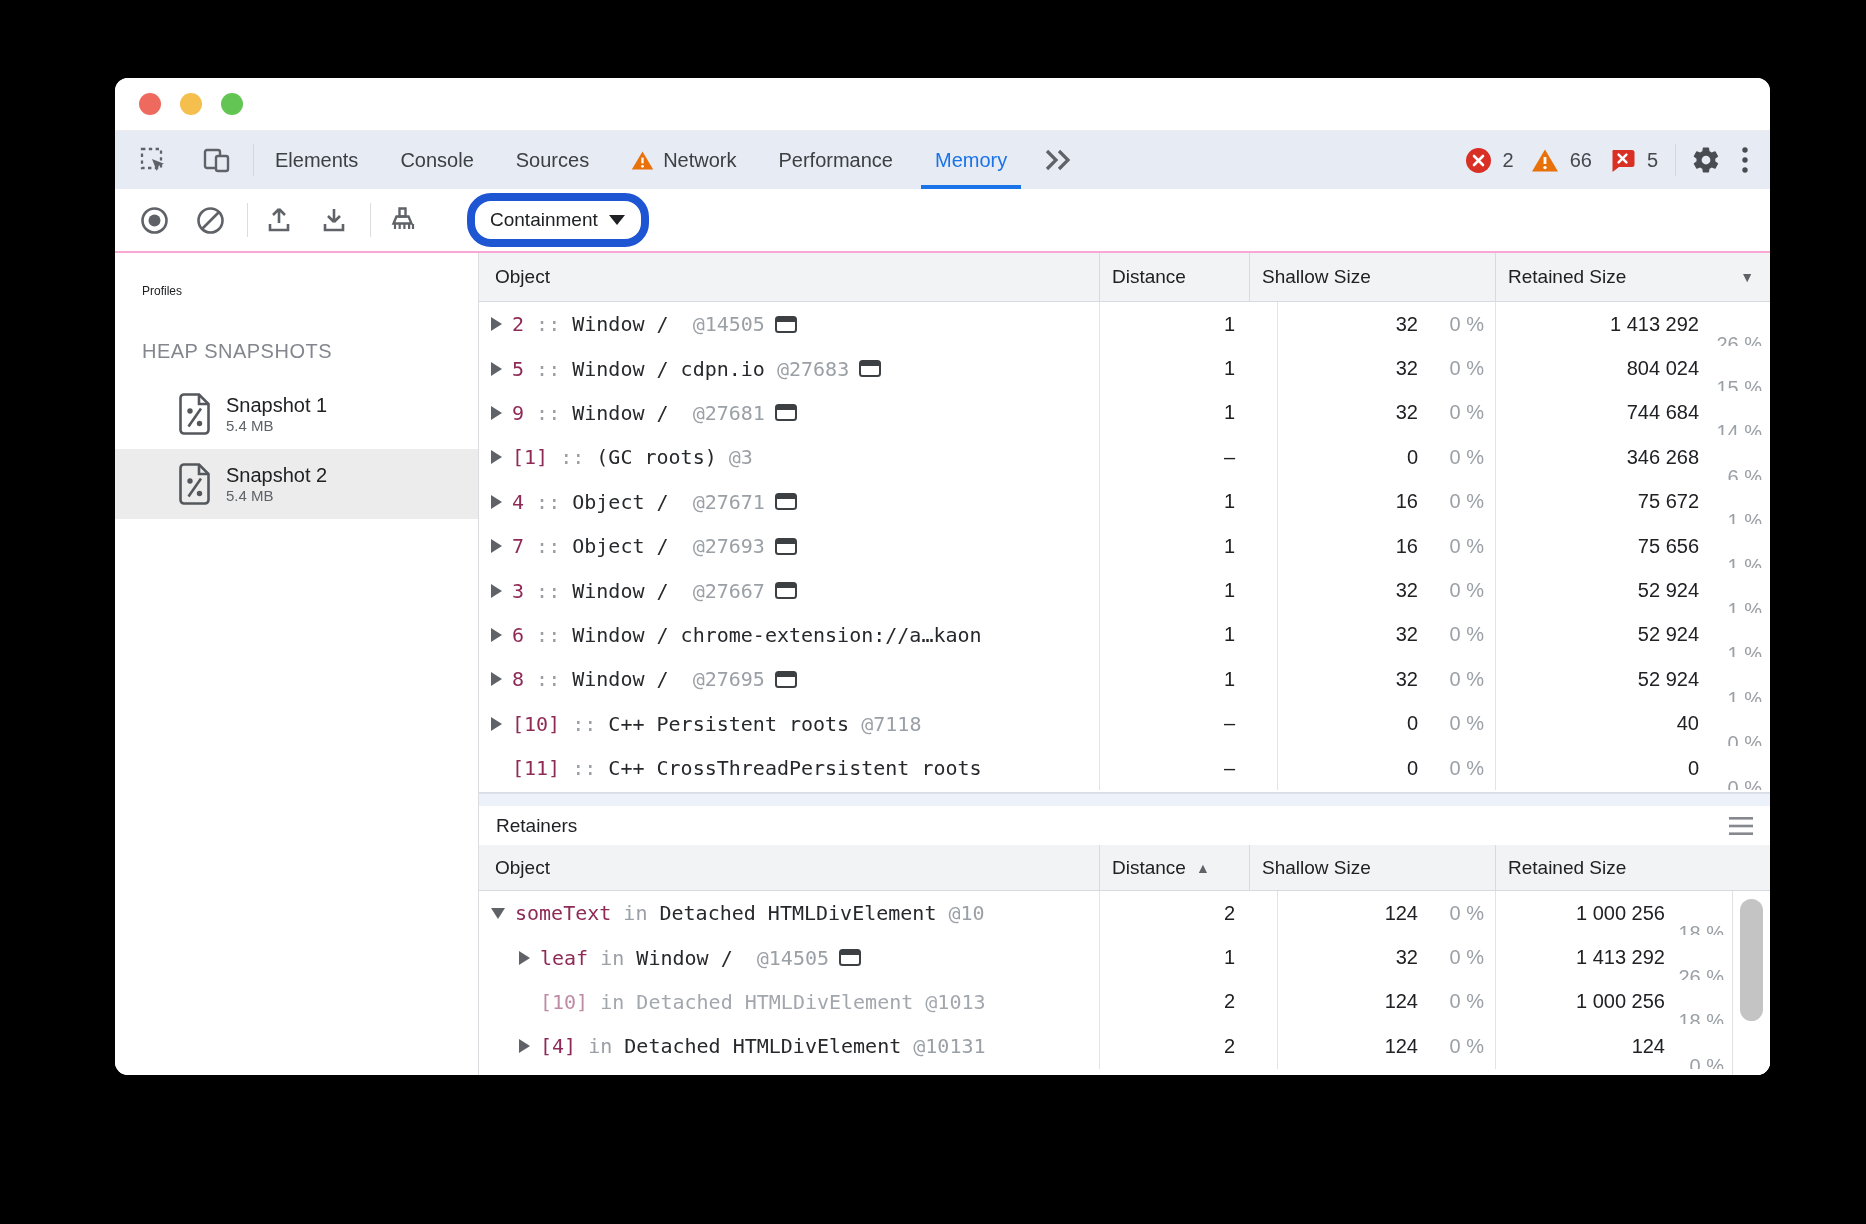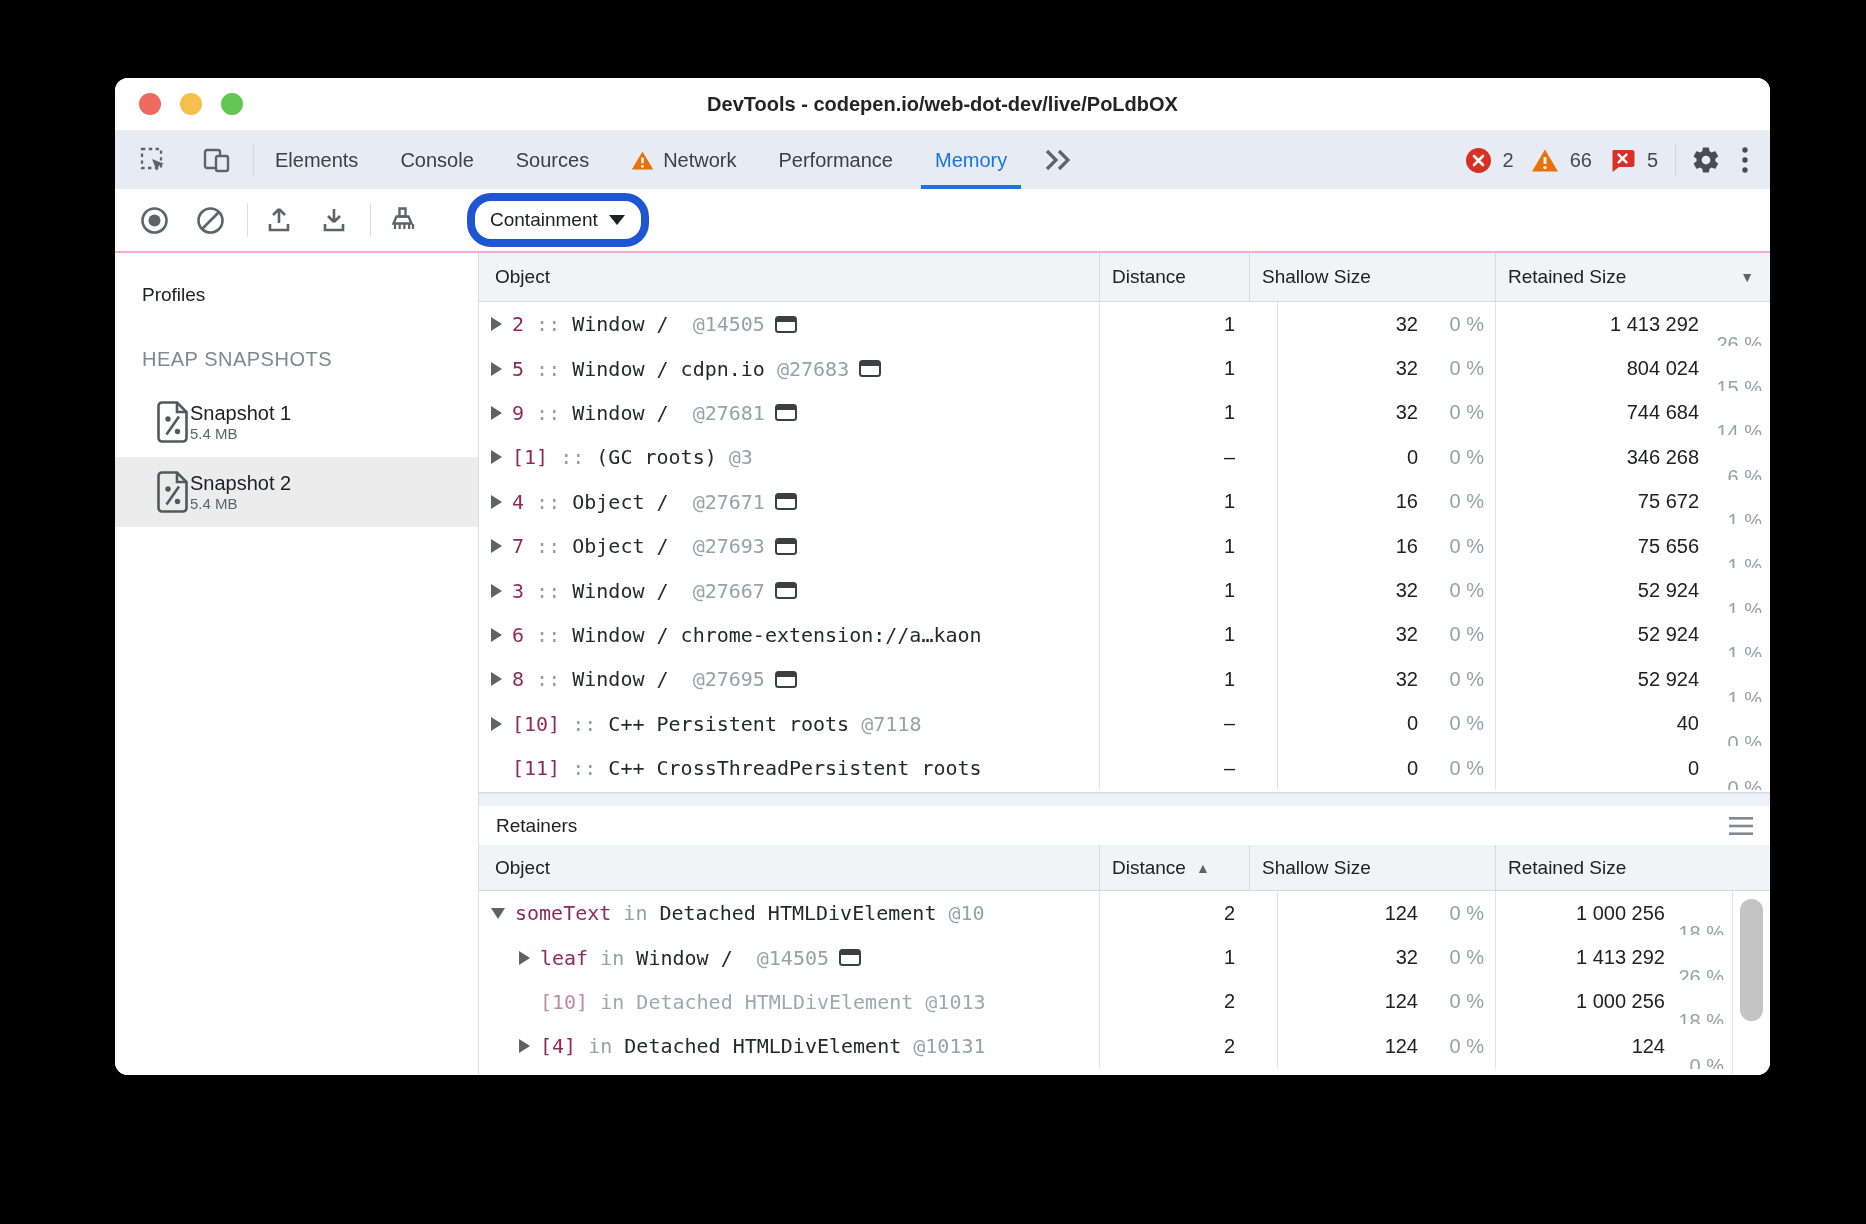--- a/index.html
+++ b/index.html
@@ -36,23 +36,23 @@
   .tsep{width:1px;height:34px;background:#dadce0;margin:0 16px 0 -4px;}
   .hl-ring{margin-left:24px;border:8px solid #1d55d3;border-radius:24px;background:#fff;
     display:flex;align-items:center;padding:2px;}
   .dropdown{display:flex;align-items:center;gap:11px;background:#fff;border-radius:14px;
     padding:6px 14px 6px 13px;font-size:19px;color:#202124;}
   .caret-down{width:0;height:0;border-left:8px solid transparent;border-right:8px solid transparent;
     border-top:10px solid #202124;}
   
   .content{flex:1;display:flex;min-height:0;}
   .sidebar{flex:0 0 363px;border-right:1px solid #dadce0;background:#fff;}
-  .profiles-h{font-size:19px;color:#202124;margin:31px 0 0 27px;}
+  .profiles-h{font-size:12px;color:#202124;margin:31px 0 0 27px;}
   .heap-h{font-size:20px;color:#83878d;letter-spacing:.5px;margin:42px 0 16px 27px;}
-  .snap{height:70px;display:flex;align-items:center;padding-left:41px;}
+  .snap{height:70px;display:flex;align-items:center;gap:14px;padding-left:63px;}
   .snap.selected{background:#ececec;}
   .snap+.snap{margin-top:0;}
   .snap-txt{display:flex;flex-direction:column;line-height:1.15;}
   .snap-name{font-size:20px;color:#202124;}
   .snap-size{font-size:15px;color:#5f6368;}
   
   .main{flex:1;display:flex;flex-direction:column;min-width:0;background:#fff;}
   .ghead,.row{display:grid;grid-template-columns:1fr 150px 246px 275px;}
   .ghead{flex:0 0 48px;background:#f1f3f4;border-bottom:1px solid #d6dae2;}
   .gh-cell{display:flex;align-items:center;font-size:19px;color:#202124;padding-left:12px;overflow:hidden;}
@@ -101,21 +101,20 @@
 <body>
 
 <div class="window">
 
   <div class="titlebar">
     <div class="traffic">
       <span class="light l-red"></span>
       <span class="light l-yellow"></span>
       <span class="light l-green"></span>
     </div>
-    <div class="title">DevTools - codepen.io/web-dot-dev/live/PoLdbOX</div>
   </div>
 
   <div class="tabbar">
     <div class="tabbar-left">
       <span class="icon-btn">
         <svg width="28" height="28" viewBox="0 0 28 28">
           <rect x="3" y="3" width="19" height="19" fill="none" stroke="#5f6368" stroke-width="2.3" stroke-dasharray="3.4 3.4"></rect>
           <path d="M13 13 L25 17.8 L19.8 19.8 L17.8 25 Z" fill="#5f6368"></path>
         </svg>
       </span>

